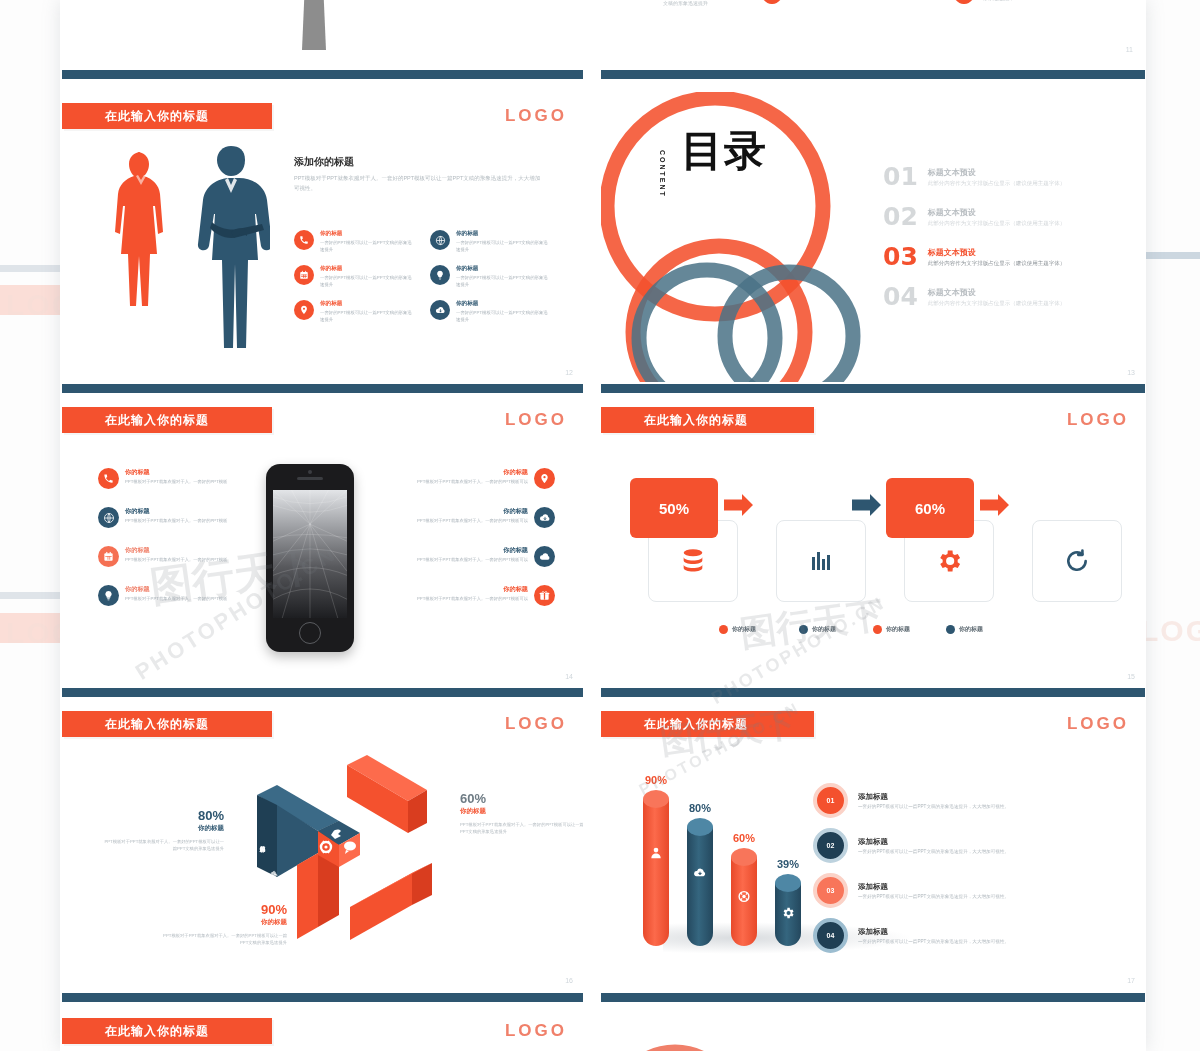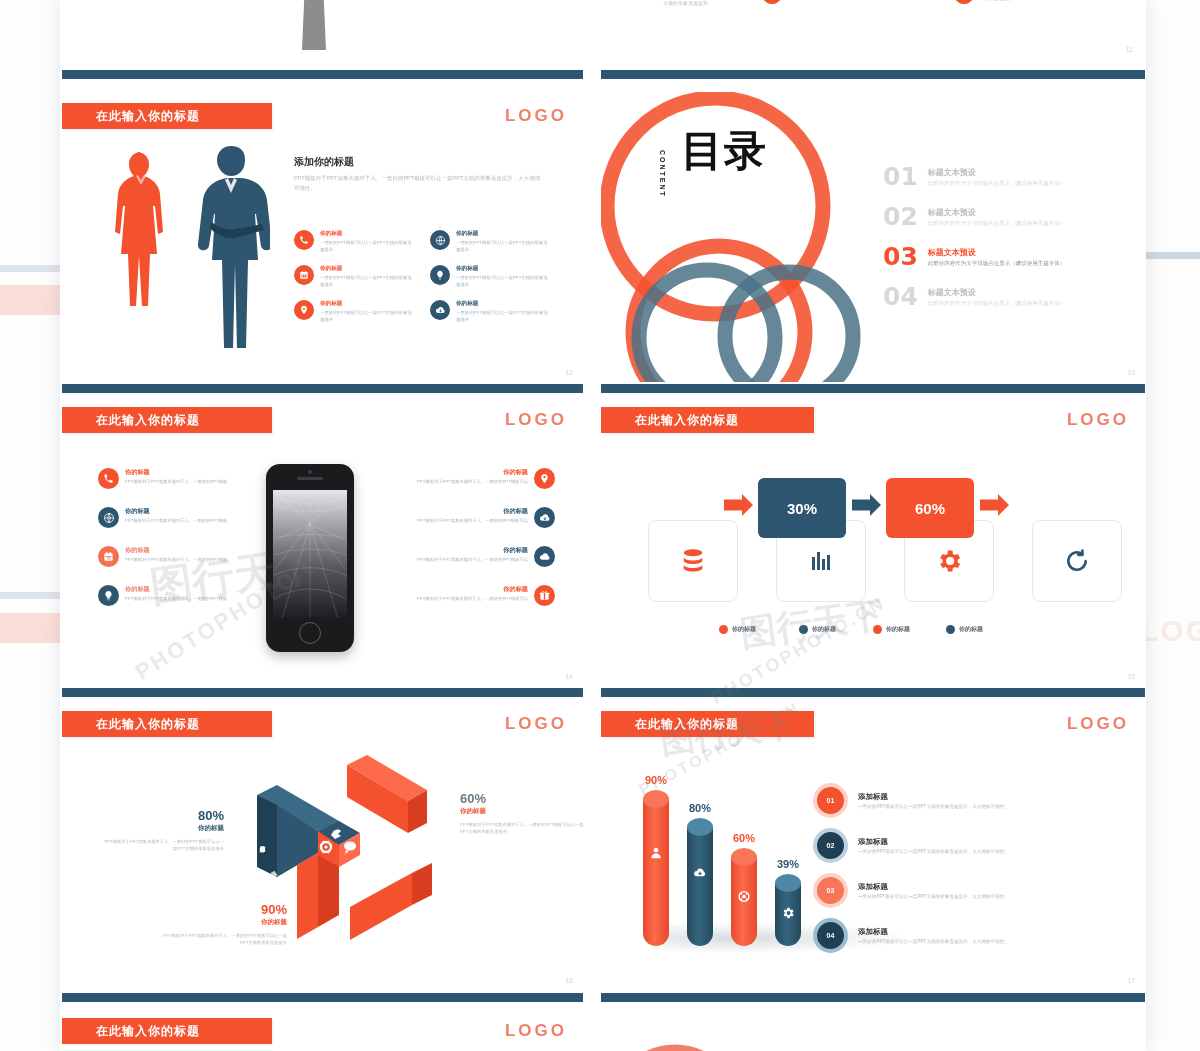--- a/index.html
+++ b/index.html
@@ -27,21 +27,21 @@
   .slide{
     position:absolute;background:#ffffff;overflow:hidden;
   }
   .slide-sep{position:absolute;background:#2e5670;}
   
   .title-banner{
     position:absolute;background:#f4512e;color:#ffffff;
     font-weight:bold;display:flex;align-items:center;
     box-shadow:2px 2px 0 rgba(0,0,0,.04);
   }
-  .title-banner span{padding-left:34px;letter-spacing:1px;}
+  .title-banner span{padding-left:43px;letter-spacing:1px;}
   .logo{
     position:absolute;color:#f0806a;font-weight:bold;letter-spacing:3px;
   }
   .pagenum{position:absolute;color:#cfd6db;font-size:7px;}
 
   
   .ic{
     border-radius:50%;display:flex;align-items:center;justify-content:center;
     color:#fff;flex:none;
   }
@@ -447,33 +447,33 @@
   </div>
   <div class="logo" style="right:16px;top:14px;font-size:17px;">LOGO</div>
 
   <div class="pwhite" style="left:47px;top:124px;width:88px;height:80px;">
     <svg width="28" height="28" viewBox="0 0 24 24" fill="#f4512e">
         <ellipse cx="12" cy="5" rx="8" ry="3"></ellipse>
         <path d="M4 8.5c0 1.7 3.6 3 8 3s8-1.3 8-3v3c0 1.7-3.6 3-8 3s-8-1.3-8-3z"></path>
         <path d="M4 15c0 1.7 3.6 3 8 3s8-1.3 8-3v3c0 1.7-3.6 3-8 3s-8-1.3-8-3z"></path>
       </svg>
   </div>
+  <div class="pbox or" style="left:29px;top:82px;width:88px;height:60px;">
+      <span>50%</span>
+    </div>
   <div class="parrow" style="left:123px;top:98px;width:29px;height:22px;background:#f4512e;clip-path:polygon(0 25%,62% 25%,62% 0,100% 50%,62% 100%,62% 75%,0 75%);"></div>
 
   <div class="pwhite" style="left:175px;top:124px;width:88px;height:80px;">
     <svg width="24" height="24" viewBox="0 0 24 24" fill="#2e5670">
         <rect x="3" y="8" width="3" height="13"></rect>
         <rect x="8" y="3" width="3" height="18"></rect>
         <rect x="13" y="10" width="3" height="11"></rect>
         <rect x="18" y="6" width="3" height="15"></rect>
       </svg>
   </div>
-  <div class="pbox bl" style="left:157px;top:82px;width:88px;height:60px;">
-      <span>30%</span>
-    </div>
   <div class="parrow" style="left:251px;top:98px;width:29px;height:22px;background:#2e5670;clip-path:polygon(0 25%,62% 25%,62% 0,100% 50%,62% 100%,62% 75%,0 75%);"></div>
 
   <div class="pwhite" style="left:303px;top:124px;width:88px;height:80px;">
     <svg width="28" height="28" viewBox="0 0 24 24" fill="#f4512e">
         <path d="M19.4 13a7.8 7.8 0 0 0 0-2l2.1-1.6-2-3.5-2.5 1a7.7 7.7 0 0 0-1.7-1L15 3H11l-.3 2.9c-.6.2-1.2.6-1.7 1l-2.5-1-2 3.5L6.6 11a7.8 7.8 0 0 0 0 2l-2.1 1.6 2 3.5 2.5-1c.5.4 1.1.8 1.7 1L11 21h4l.3-2.9c.6-.2 1.2-.6 1.7-1l2.5 1 2-3.5zM13 15.5a3.5 3.5 0 1 1 0-7 3.5 3.5 0 0 1 0 7z"></path>
       </svg>
   </div>
   <div class="pbox or" style="left:285px;top:82px;width:88px;height:60px;">
       <span>60%</span>
     </div>

